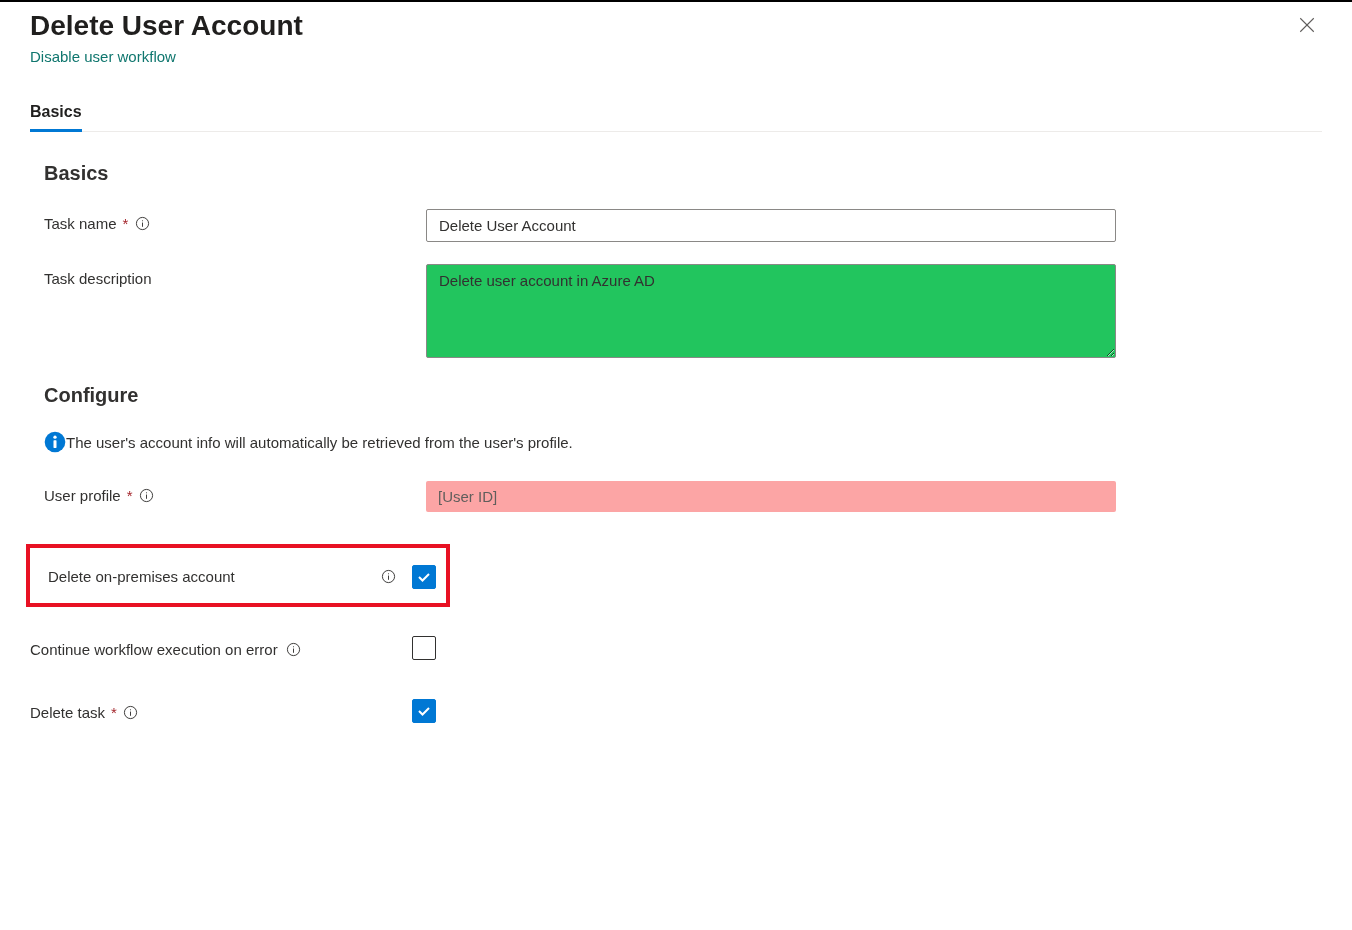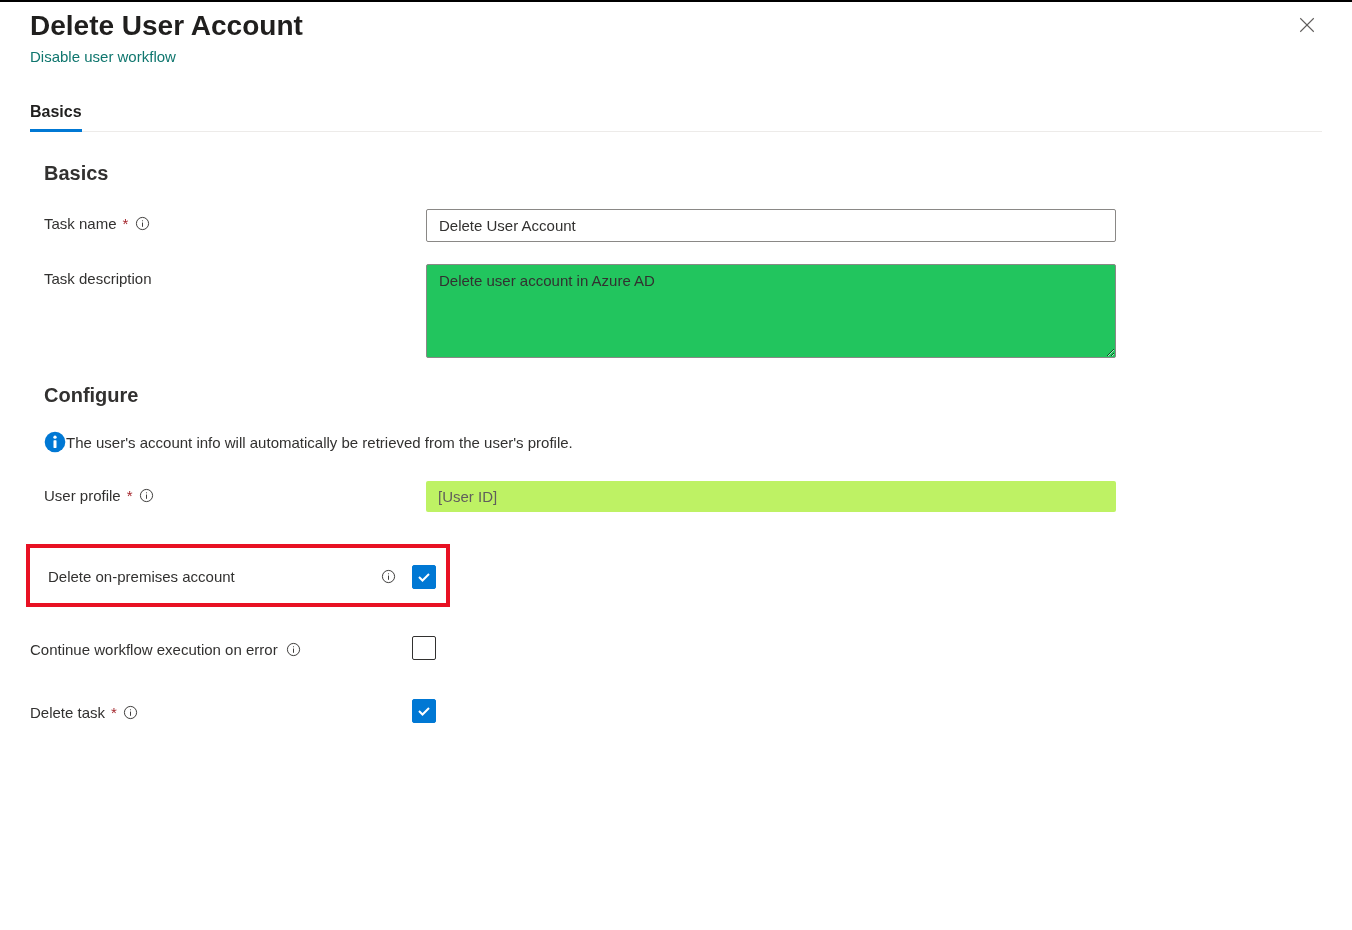--- a/index.html
+++ b/index.html
@@ -116,21 +116,21 @@
       font-size: 15px;
       font-family: inherit;
       color: #323130;
       background: #22c55e;
       min-height: 94px;
       resize: vertical;
     }
     .readonly-field {
       width: 100%;
       padding: 7px 12px;
-      background: #bef264;
+      background: #fca5a5;
       font-size: 15px;
       color: #605e5c;
       border-radius: 2px;
     }
     .info-message {
       display: flex;
       align-items: center;
       margin-bottom: 28px;
       margin-left: 14px;
       font-size: 15px;

